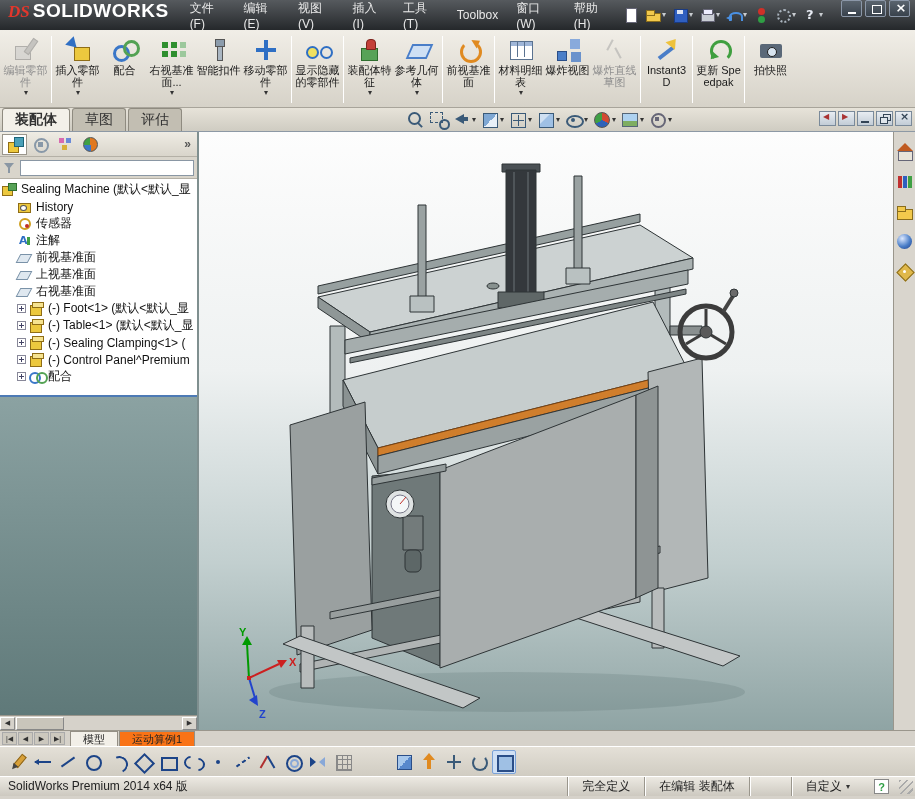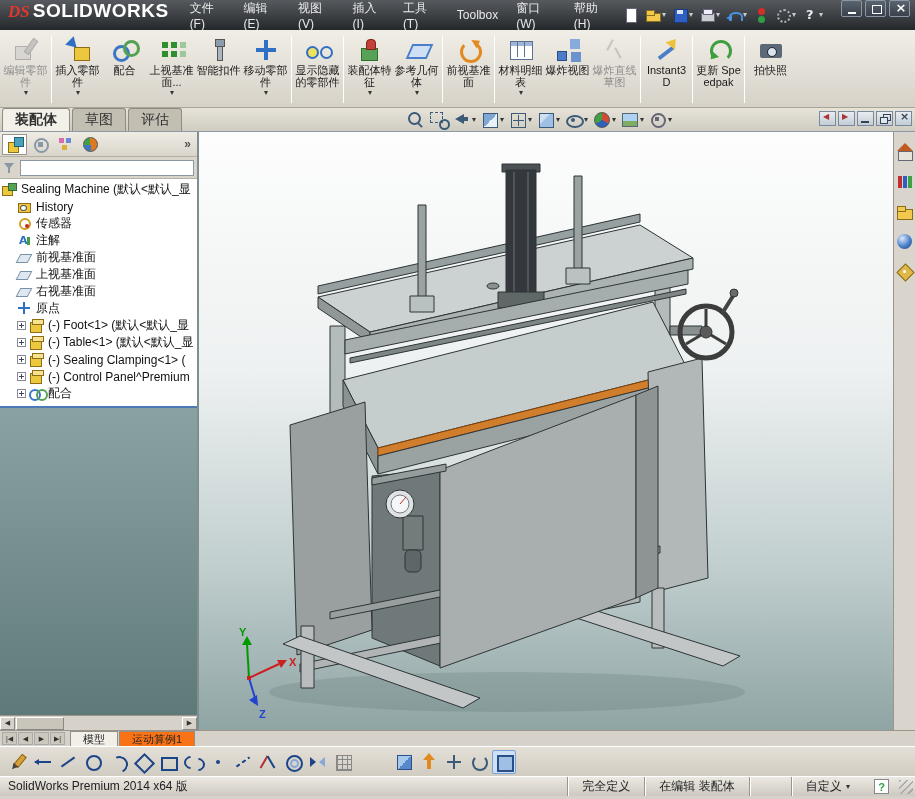--- a/index.html
+++ b/index.html
@@ -128,21 +128,21 @@
 .pt-feature::after{left:7px;top:1px;width:8px;height:8px;background:#4aa0b8;border:1px solid #1c6478}
 .pt-property::before{left:2px;top:2px;width:11px;height:11px;border:2px solid #8898a8;border-radius:50%}
 .pt-property::after{left:6px;top:6px;width:5px;height:5px;background:#8898a8}
 .pt-config::before{left:2px;top:2px;width:5px;height:5px;background:#d86ab0;box-shadow:7px 0 0 #6a8ad8,3px 7px 0 #d8b03a}
 .pt-display::before{left:1px;top:1px;width:13px;height:13px;border-radius:50%;background:conic-gradient(#e07820 0 50%,#3a77c8 50% 75%,#3fa044 75%);border:1px solid #555}
 .filterrow{height:22px;background:#d9d5cb;display:flex;align-items:center;padding:2px 3px;border-bottom:1px solid #b4b0a6;flex:none}
 .funnel{width:14px;height:14px;position:relative;margin-right:3px;flex:none}
 .funnel::before{content:"";position:absolute;left:1px;top:2px;border-left:5px solid transparent;border-right:5px solid transparent;border-top:6px solid #8a97a4}
 .funnel::after{content:"";position:absolute;left:5px;top:7px;width:2px;height:5px;background:#8a97a4}
 #filterbox{flex:1;height:16px;border:1px solid #8a97a4;background:#fff;font-size:11px;padding:0 3px;font-family:inherit}
-#tree{background:#fff;padding:2px 0 4px;flex:none}
+#tree{background:#fff;padding:2px 0 10px;flex:none}
 .tree-row{display:flex;align-items:center;height:17px;padding:0 2px;white-space:nowrap;overflow:hidden;font-size:12px;color:#111}
 .tree-row.child{padding-left:17px}
 .expbox{width:9px;height:9px;border:1px solid #889;background:#fff;position:relative;margin-right:3px;flex:none}
 .expbox::before{content:"";position:absolute;left:1px;top:3px;width:5px;height:1px;background:#446}
 .expbox::after{content:"";position:absolute;left:3px;top:1px;width:1px;height:5px;background:#446}
 .ti{width:15px;height:13px;position:relative;display:inline-block;margin-right:4px;flex:none}
 .ti::before,.ti::after{content:"";position:absolute}
 .ti-assembly::before{left:0;top:3px;width:9px;height:8px;background:#ecc83e;border:1px solid #8f6d16}
 .ti-assembly::after{left:6px;top:0;width:7px;height:6px;background:#57a257;border:1px solid #2e6e2e}
 .ti-history::before{left:1px;top:3px;width:11px;height:8px;background:#ecc83e;border:1px solid #8f6d16}
@@ -308,21 +308,21 @@
         <i class="ci ci-insert-component"></i>
         <span class="cm-label">插入零部件</span>
         <b class="dd">▾</b>
       </div>
       <div class="cm-btn">
         <i class="ci ci-mate"></i>
         <span class="cm-label">配合</span>
       </div>
       <div class="cm-btn">
         <i class="ci ci-linear-pattern"></i>
-        <span class="cm-label">上视基准面...</span>
+        <span class="cm-label">右视基准面...</span>
         <b class="dd">▾</b>
       </div>
       <div class="cm-btn">
         <i class="ci ci-smart-fastener"></i>
         <span class="cm-label">智能扣件</span>
       </div>
       <div class="cm-btn">
         <i class="ci ci-move-component"></i>
         <span class="cm-label">移动零部件</span>
         <b class="dd">▾</b>
@@ -485,24 +485,20 @@
           <i class="ti ti-plane"></i>
           <span class="tree-label">前视基准面</span>
         </div>
         <div class="tree-row child">
           <i class="ti ti-plane"></i>
           <span class="tree-label">上视基准面</span>
         </div>
         <div class="tree-row child">
           <i class="ti ti-plane"></i>
           <span class="tree-label">右视基准面</span>
-        </div>
-        <div class="tree-row child">
-          <i class="ti ti-origin"></i>
-          <span class="tree-label">原点</span>
         </div>
         <div class="tree-row child">
           <i class="expbox"></i>
           <i class="ti ti-part"></i>
           <span class="tree-label">(-) Foot&lt;1&gt; (默认&lt;默认_显</span>
         </div>
         <div class="tree-row child">
           <i class="expbox"></i>
           <i class="ti ti-part"></i>
           <span class="tree-label">(-) Table&lt;1&gt; (默认&lt;默认_显</span>

